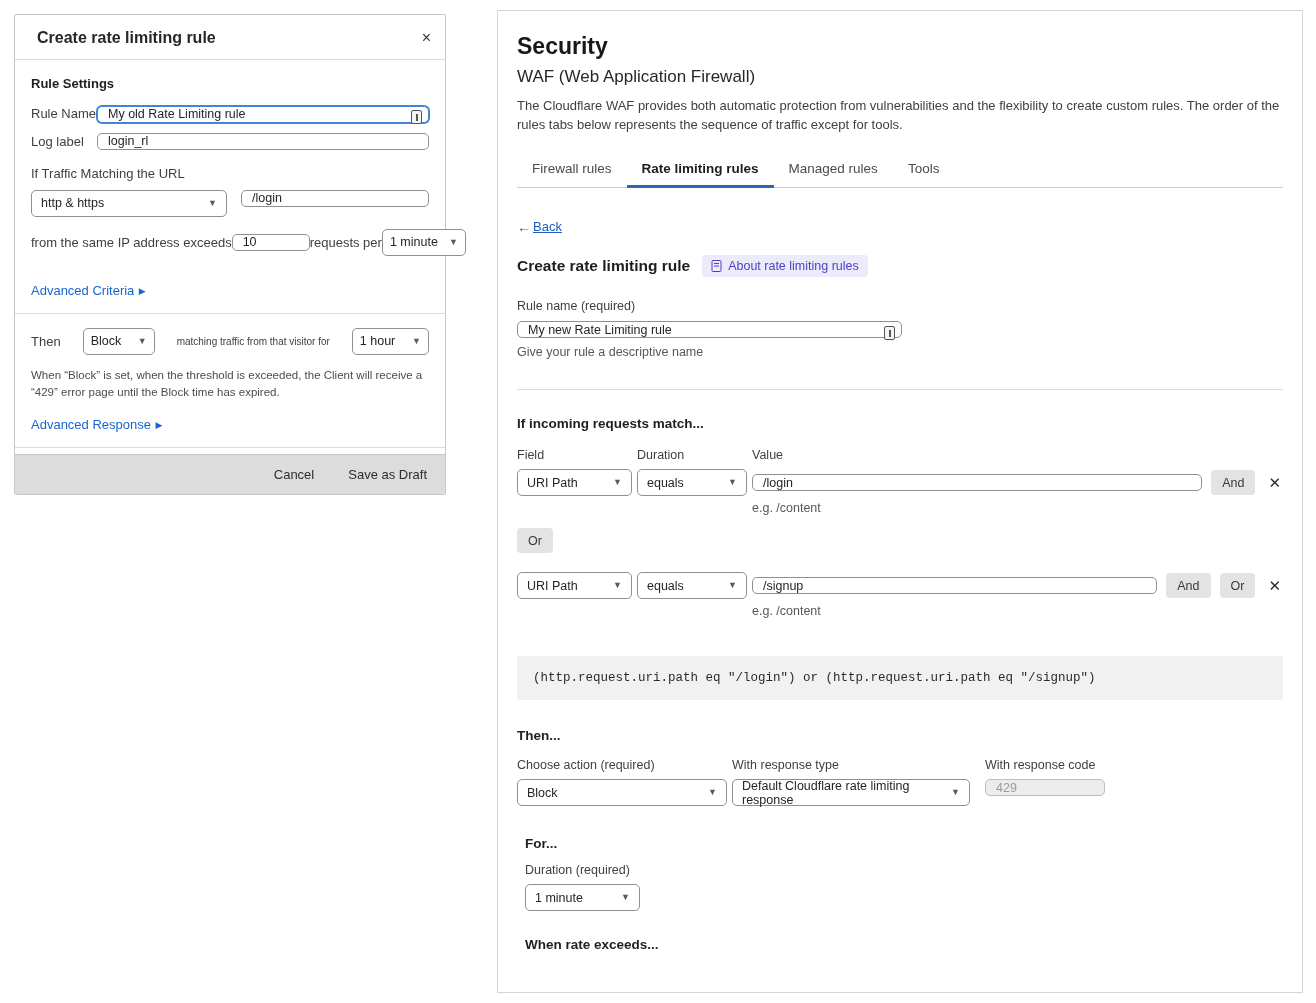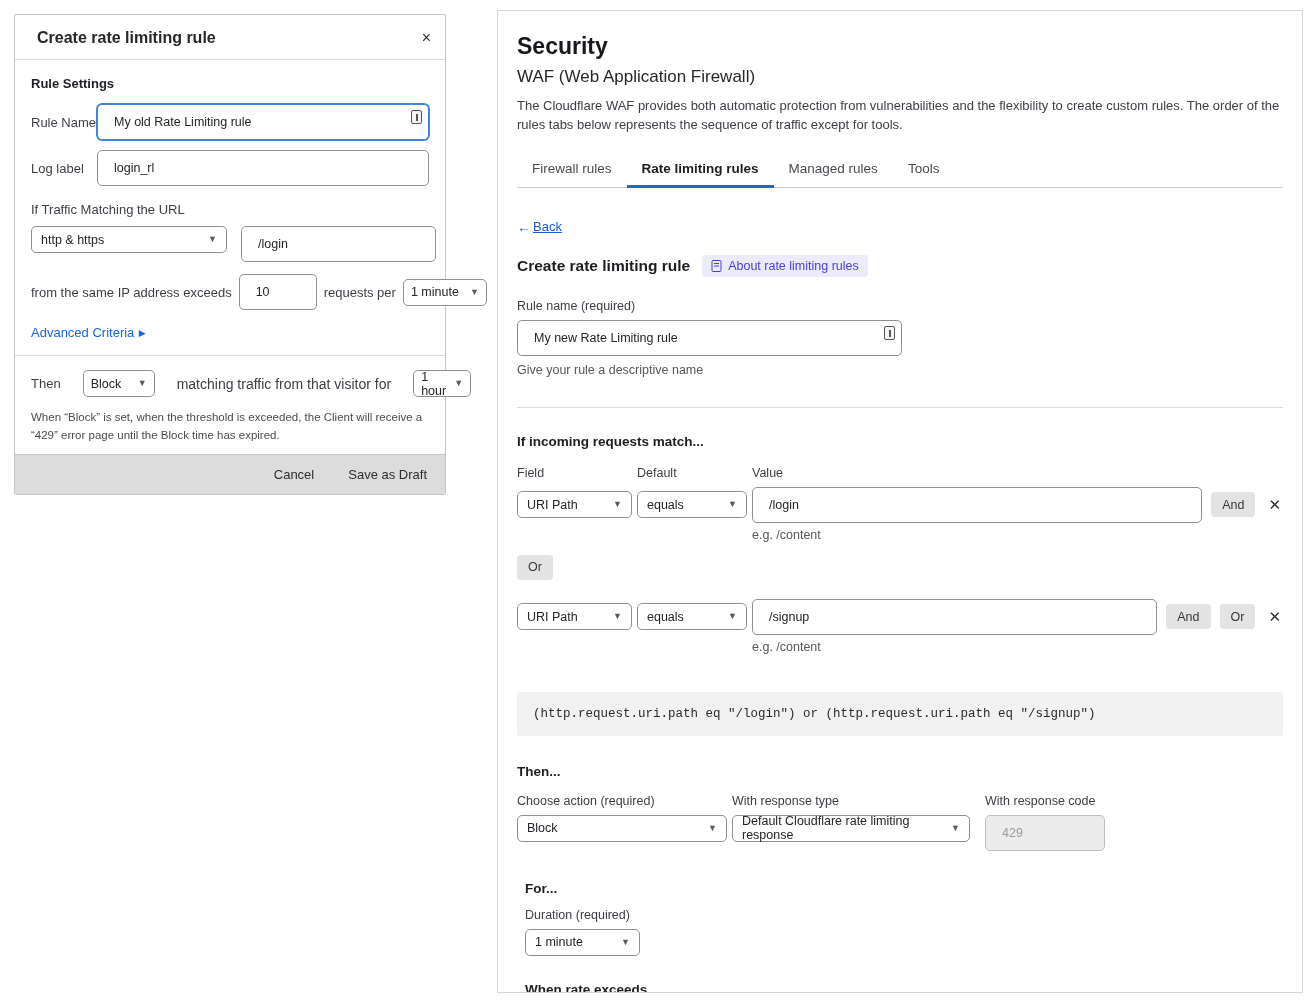--- a/index.html
+++ b/index.html
@@ -5,21 +5,21 @@
   * { margin:0; padding:0; box-sizing:border-box; }
   html,body { width:1316px; height:1003px; background:#ffffff;
               font-family:"Liberation Sans", sans-serif; color:#202124; }
   .stage { position:relative; width:1316px; height:1003px; }
 
   
   .sel { display:inline-flex; align-items:center; justify-content:space-between;
          border:1px solid #8f8f8f; border-radius:5px; height:27px; padding:0 9px;
          background:#fff; font-size:12.5px; color:#242529; cursor:pointer; }
   .sel .caret { font-size:9px; color:#5a5a5a; margin-left:8px; line-height:1; }
-  .inp { border:1px solid #8f8f8f; border-radius:5px; height:36px; padding:0 16px;
+  .inp { border:1px solid #8f8f8f; border-radius:5px; height:17px; padding:0 10px;
          font-family:"Liberation Sans", sans-serif; font-size:12.5px; color:#242529;
          outline:none; background:#fff; }
   .chip { background:#e3e3e3; border:none; border-radius:4px; height:25px;
           padding:0 11px; font-size:12.5px; color:#393939; cursor:pointer;
           font-family:"Liberation Sans", sans-serif; }
   .xbtn { background:none; border:none; font-size:15px; color:#2e2e2e; cursor:pointer;
           padding:0 2px; }
   .lbl { font-size:12.5px; color:#3d3f45; }
   .sec-h { font-size:13.5px; font-weight:bold; color:#1e1f23; }
   .helper { font-size:12.5px; color:#56575c; }
@@ -128,21 +128,21 @@
       <div class="lbl" style="font-size:13px; margin:16px 0 9px 0;">If Traffic Matching the URL</div>
 
       <div style="display:flex; gap:14px; margin-bottom:12px;">
         <div class="sel" style="width:196px; flex:none;">
           <span>http &amp; https</span>
           <span class="caret">▼</span>
         </div>
         <input class="inp" style="flex: 1 1 0%;" value="/login">
       </div>
 
-      <div style="display:flex; align-items:center; gap:7px; margin-bottom:13px;">
+      <div style="display:flex; align-items:center; margin-bottom:25px;">
         <span class="lbl" style="font-size:13px; flex:none;">from the same IP address exceeds</span>
         <input class="inp" style="width: 78px; flex: 0 0 auto;" value="10">
         <span class="lbl" style="font-size:13px; flex:none;">requests per</span>
         <div class="sel" style="width:84px; flex:none; padding:0 7px;">
           <span>1 minute</span>
           <span class="caret">▼</span>
         </div>
       </div>
 
       <div style="margin-bottom:2px;">
@@ -151,29 +151,33 @@
       </div>
 
       <div class="dlg-divider"></div>
 
       <div style="display:flex; align-items:center; gap:22px;">
         <span class="lbl" style="font-size:13px; flex:none;">Then</span>
         <div class="sel" style="width:72px; flex:none; padding:0 7px;">
           <span>Block</span>
           <span class="caret">▼</span>
         </div>
-        <span class="lbl" style="font-size:14px; flex:none;">matching traffic from that visitor for</span>
+        <span class="lbl" style="font-size:10px; flex:none;">matching traffic from that visitor for</span>
         <div class="sel" style="flex:1; padding:0 7px;">
           <span>1 hour</span>
           <span class="caret">▼</span>
         </div>
       </div>
 
       <div class="dlg-note">When “Block” is set, when the threshold is exceeded, the Client will receive a “429” error page until the Block time has expired.</div>
 
+      <div style="margin-top:13px;">
+        <span class="link" style="color:#1766d1;">Advanced Response</span>
+        <span class="link tri" style="color:#1766d1;">▶</span>
+      </div>
 
       <div class="dlg-divider"></div>
 
       <div>
         <span class="link" style="color:#1766d1;">Bypass</span>
         <span class="link tri" style="color:#1766d1;">▶</span>
       </div>
     </div>
 
     <div class="dlg-footer">
@@ -217,21 +221,21 @@
       <span class="ext-icon"></span>
     </span>
     <div class="helper" style="margin-top:7px;">Give your rule a descriptive name</div>
 
     <div class="divider"></div>
 
     <div class="sec-h" style="margin-bottom:17px;">If incoming requests match...</div>
 
     <div class="cond-labels">
       <span class="lbl l1">Field</span>
-      <span class="lbl l2">Default</span>
+      <span class="lbl l2">Duration</span>
       <span class="lbl">Value</span>
     </div>
 
     
     <div class="cond-row">
       <div class="sel field">
         <span>URI Path</span>
         <span class="caret">▼</span>
       </div>
       <div class="sel oper">

